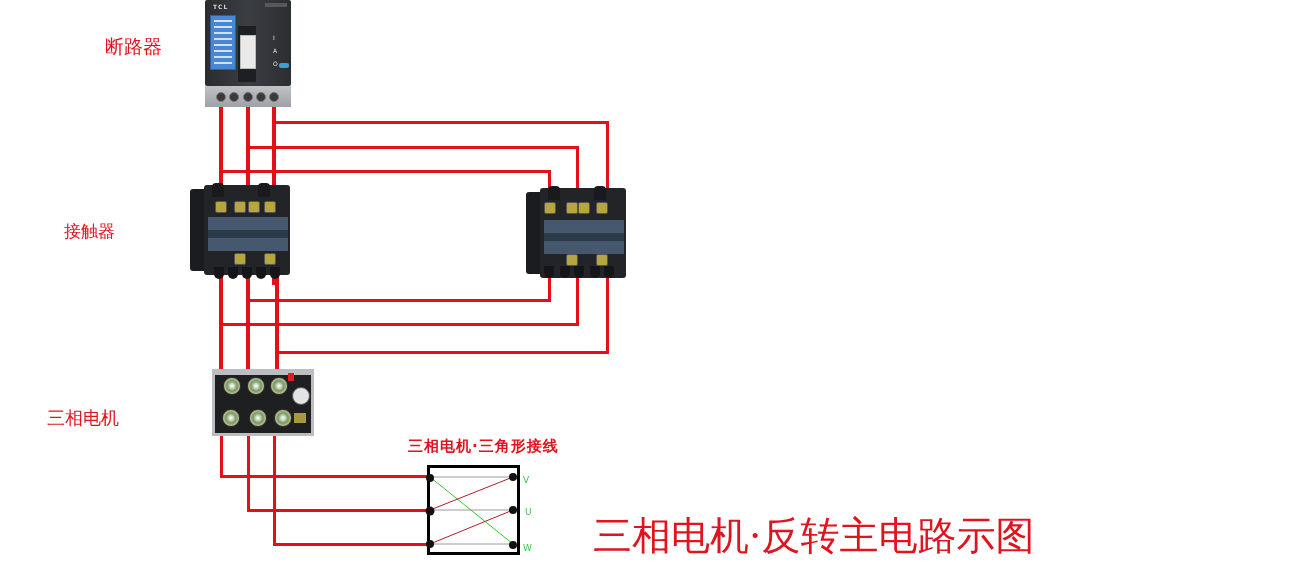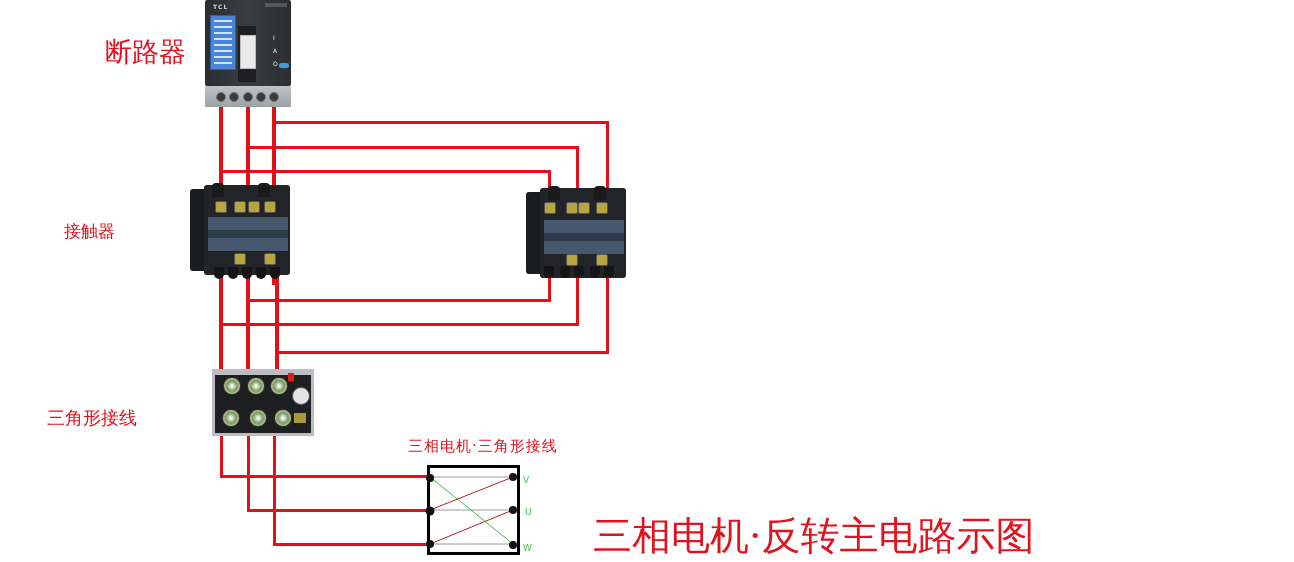--- a/index.html
+++ b/index.html
@@ -46,24 +46,24 @@
     .thermal .dial { position: absolute; left: 80px; top: 18px; width: 16px; height: 16px; border-radius: 50%; background: #e3e3e3; border: 1px solid #555; }
     .thermal .red { position: absolute; left: 76px; top: 4px; width: 6px; height: 8px; background: #e01c22; }
 
     
     .motor { left: 427px; top: 465px; width: 87px; height: 84px; border: 3px solid #000; background: #fff; }
     .uvw { font-size: 9px; color: #44c04a; font-family: "DejaVu Sans", sans-serif; }
   </style>
 </head>
 <body>
 
-<div class="abs label-red" style="left:105px; top:34px; font-size:27px;">断路器</div>
+<div class="abs label-red" style="left:105px; top:34px; font-size:19px;">断路器</div>
 <div class="abs label-red" style="left:64px; top:220px; font-size:17px;">接触器</div>
-<div class="abs label-red" style="left:47px; top:406px; font-size:18px;">三角形接线</div>
-<div class="abs label-red" style="left:408px; top:437px; font-size:15px; letter-spacing:1px;">三相电机·三角形接线</div>
+<div class="abs label-red" style="left:47px; top:406px; font-size:18px;">三相电机</div>
+<div class="abs label-red" style="left:408px; top:437px; font-size:15px; letter-spacing:1px;font-weight:bold;">三相电机·三角形接线</div>
 <div class="abs label-red" style="left:593px; top:509px; font-size:39px; font-family:'DejaVu Serif', serif;">三相电机·反转主电路示图</div>
 
 <div>
 
   <div class="wire" style="left:219px; top:95px; width:4px; height:280px;"></div>
   <div class="wire" style="left:246px; top:95px; width:4px; height:280px;"></div>
   <div class="wire" style="left:272px; top:95px; width:4px; height:190px;"></div>
   <div class="wire" style="left:275px; top:270px; width:4px; height:105px;"></div>
 
   <div class="wire" style="left:272px; top:121px; width:337px; height:3px;"></div>

